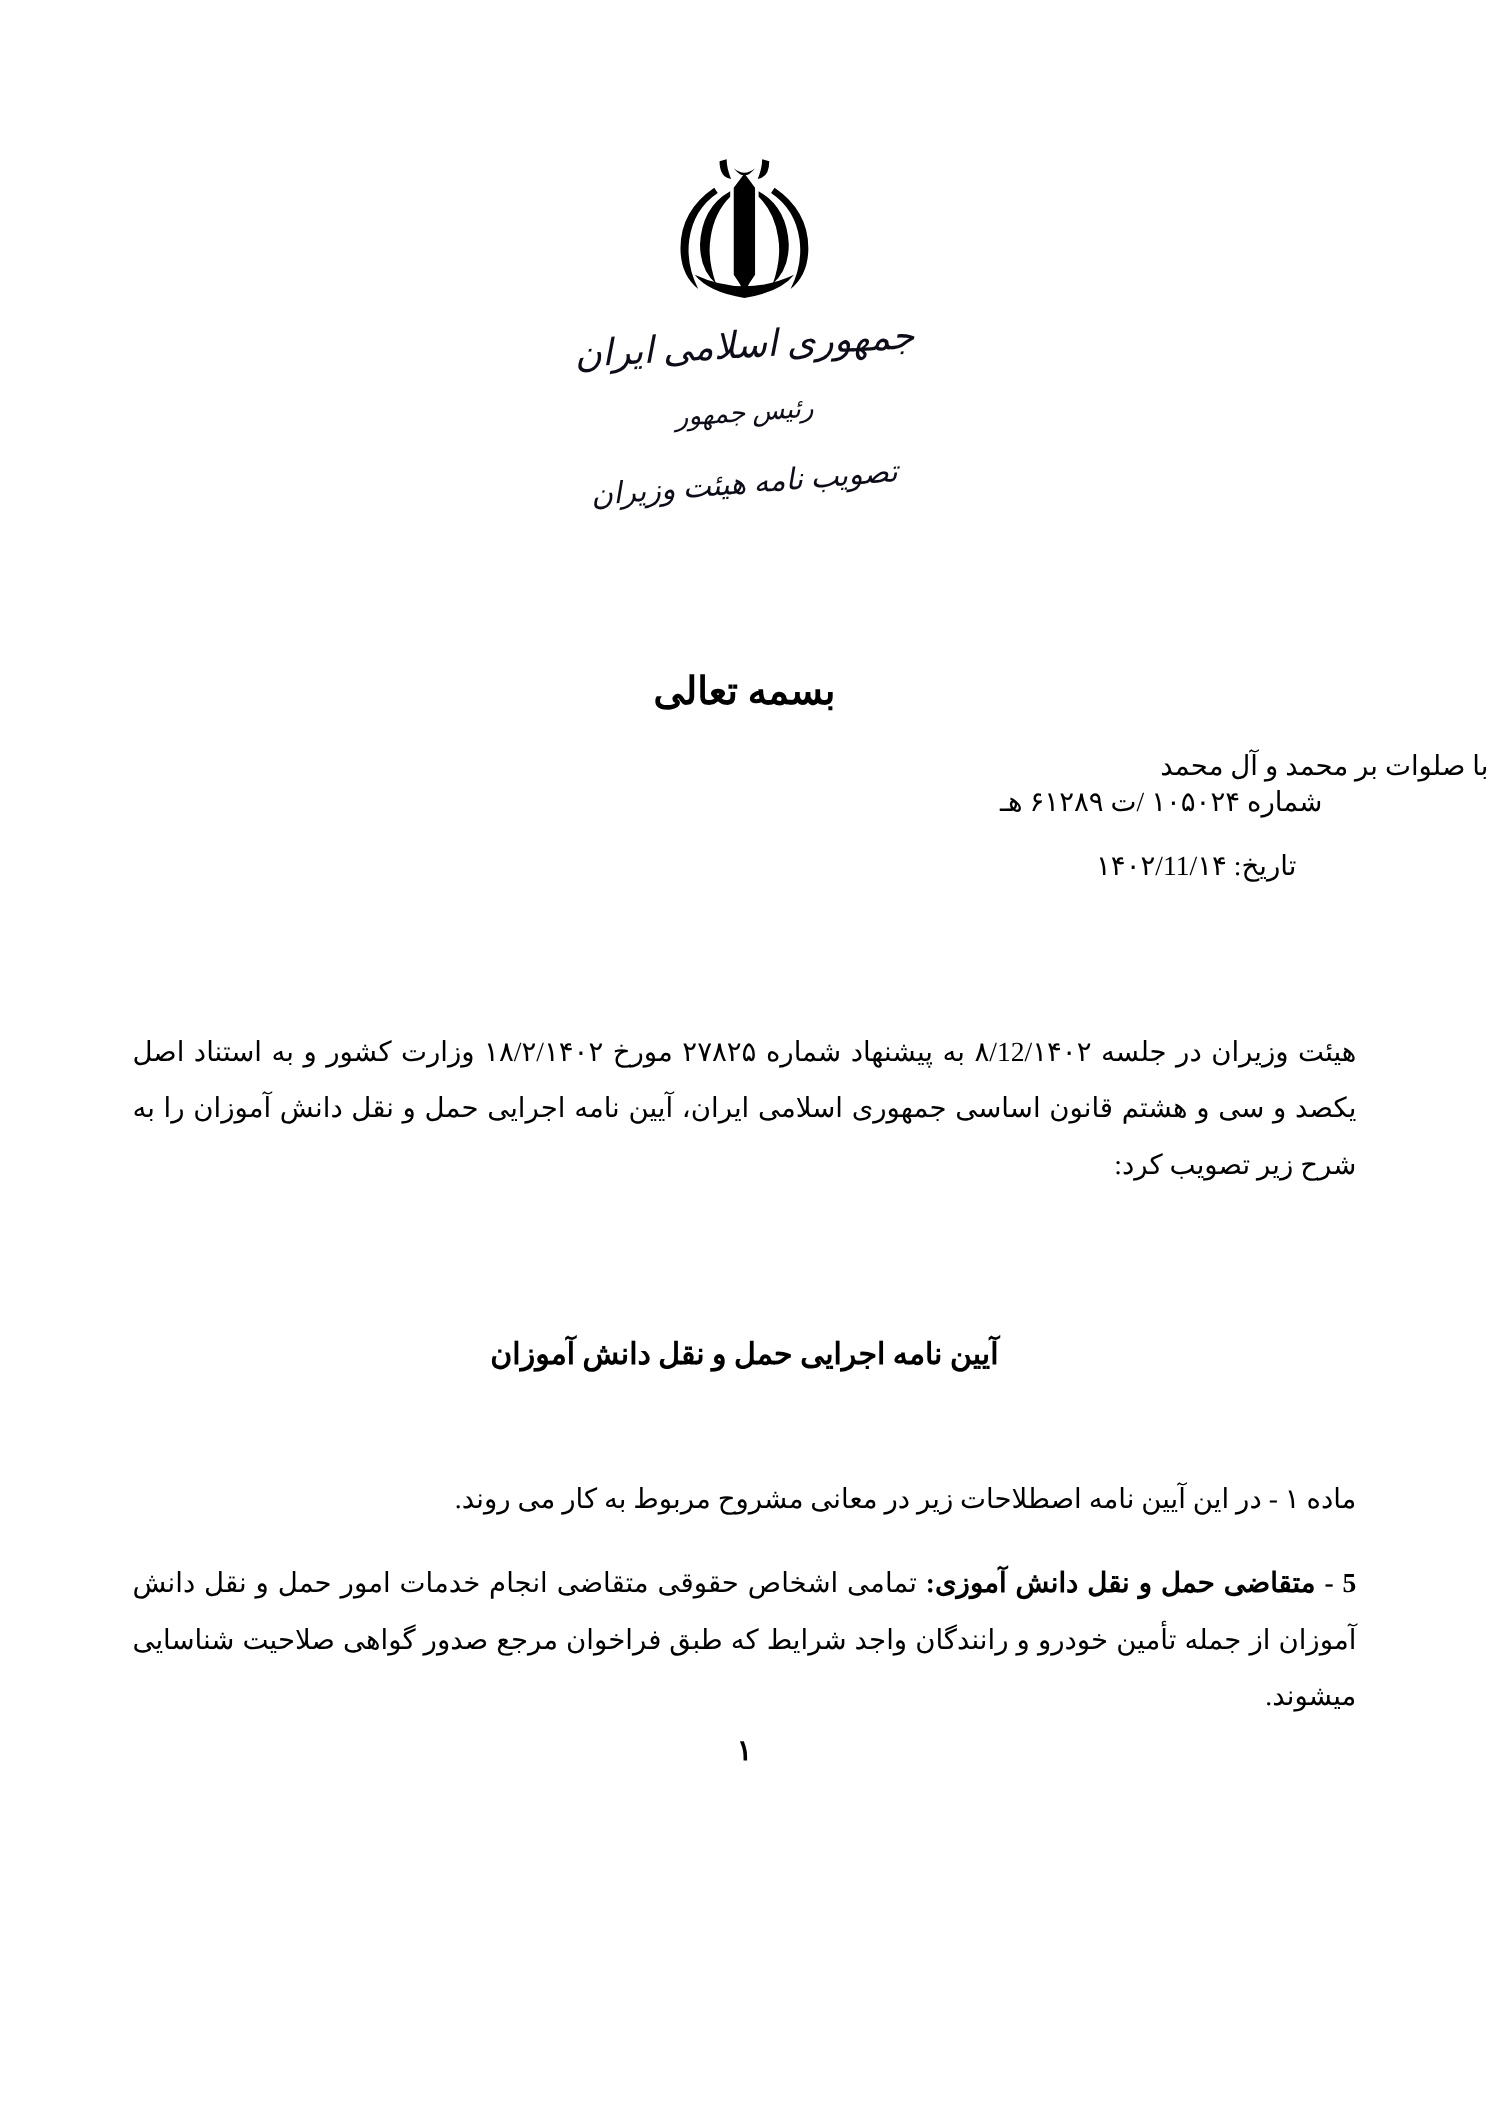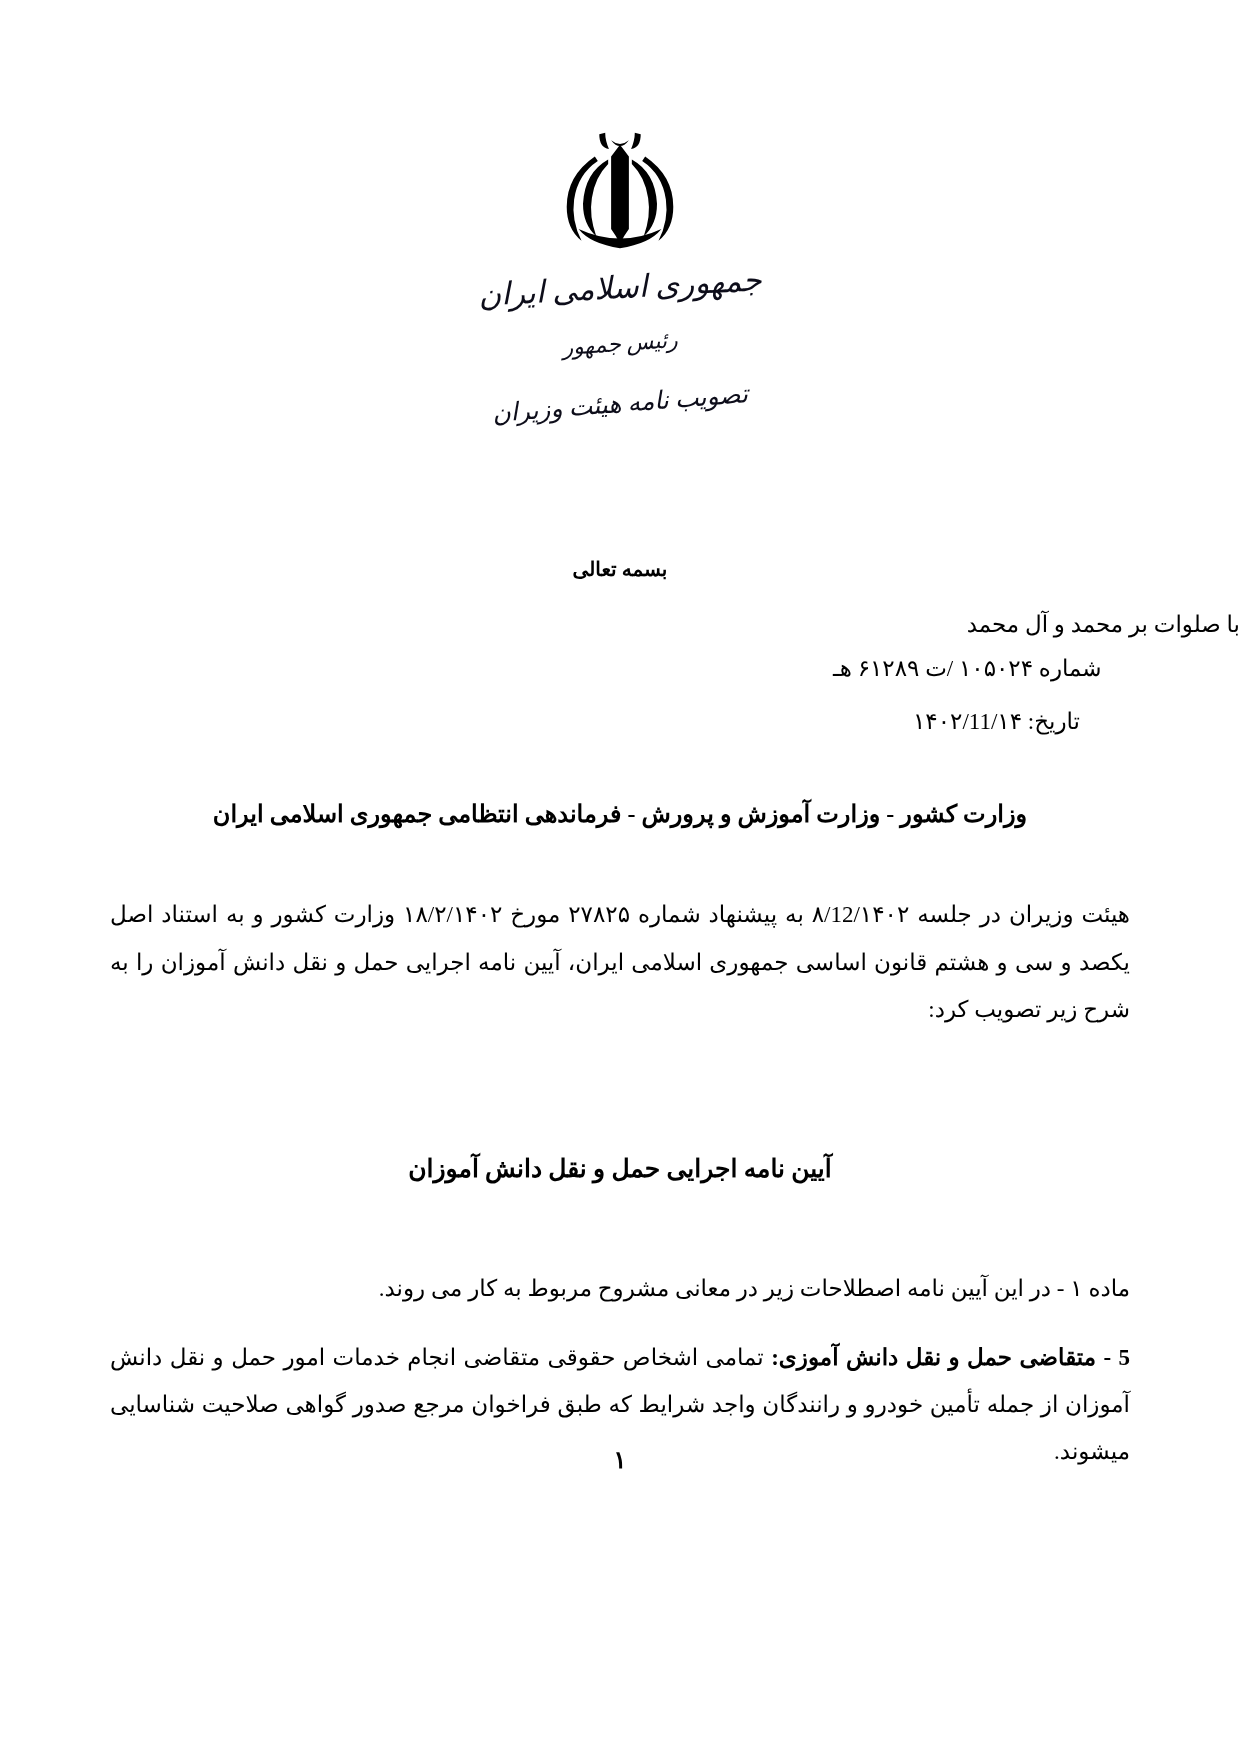--- a/index.html
+++ b/index.html
@@ -62,21 +62,21 @@
 
   
   .invocation {
     position: absolute;
     top: 557px;
     left: 0;
     width: 100%;
     text-align: center;
   }
   .basmala {
-    font-size: 20px;
+    font-size: 32px;
     font-weight: bold;
     line-height: 1.2;
   }
   .salawat {
     font-size: 23px;
     margin-top: 30px;
     line-height: 1.2;
     text-align: right;
   }
 
@@ -180,21 +180,20 @@
     <div class="basmala">بسمه تعالی</div>
     <div class="salawat">با صلوات بر محمد و آل محمد</div>
   </div>
 
   <div class="refblock">
     <div class="ref-line">شماره ۱۰۵۰۲۴ /ت ۶۱۲۸۹ هـ</div>
     <div class="ref-line date">تاریخ: ۱۴۰۲/11/۱۴</div>
   </div>
 
   <div class="body-wrap">
-    <h1 class="ministries">وزارت کشور - وزارت آموزش و پرورش - فرماندهی انتظامی جمهوری اسلامی ایران</h1>
 
     <p class="para intro">هیئت وزیران در جلسه ۸/12/۱۴۰۲ به پیشنهاد شماره ۲۷۸۲۵ مورخ ۱۸/۲/۱۴۰۲ وزارت کشور و به استناد اصل یکصد و سی و هشتم قانون اساسی جمهوری اسلامی ایران، آیین نامه اجرایی حمل و نقل دانش آموزان را به شرح زیر تصویب کرد:</p>
 
     <h2 class="doc-title">آیین نامه اجرایی حمل و نقل دانش آموزان</h2>
 
     <p class="para article">ماده ۱ - در این آیین نامه اصطلاحات زیر در معانی مشروح مربوط به کار می روند.</p>
 
     <p class="para clause"><b>5 - متقاضی حمل و نقل دانش آموزی:</b><span> تمامی اشخاص حقوقی متقاضی انجام خدمات امور حمل و نقل دانش آموزان از جمله تأمین خودرو و رانندگان واجد شرایط که طبق فراخوان مرجع صدور گواهی صلاحیت شناسایی میشوند.</span></p>
   </div>
 

